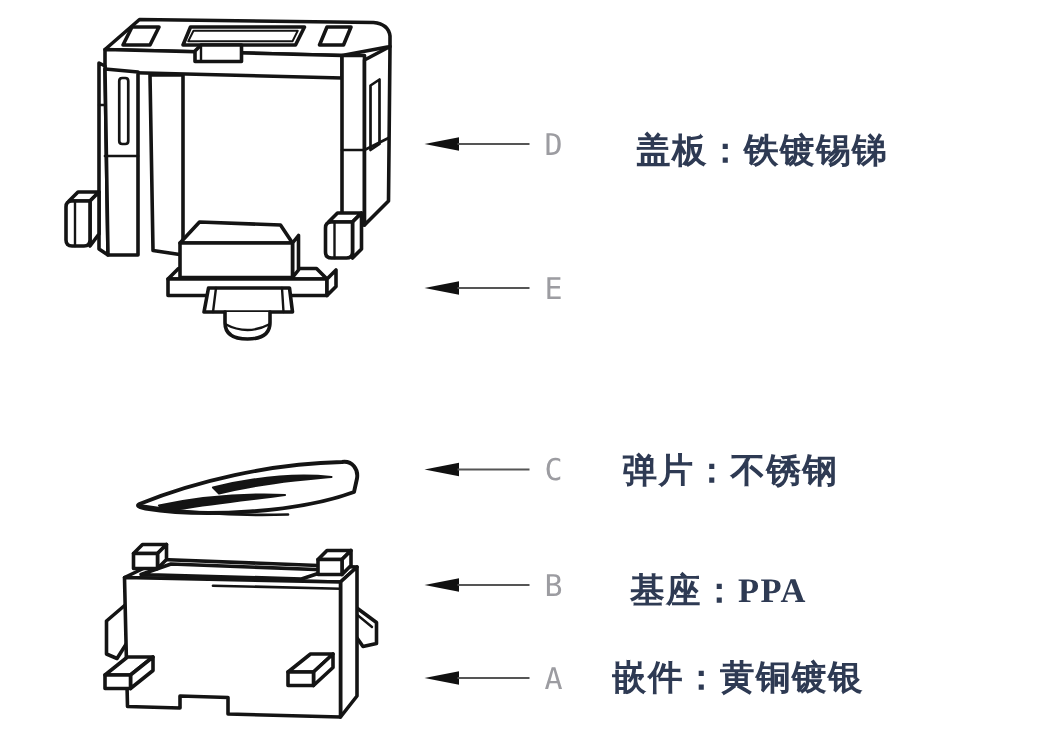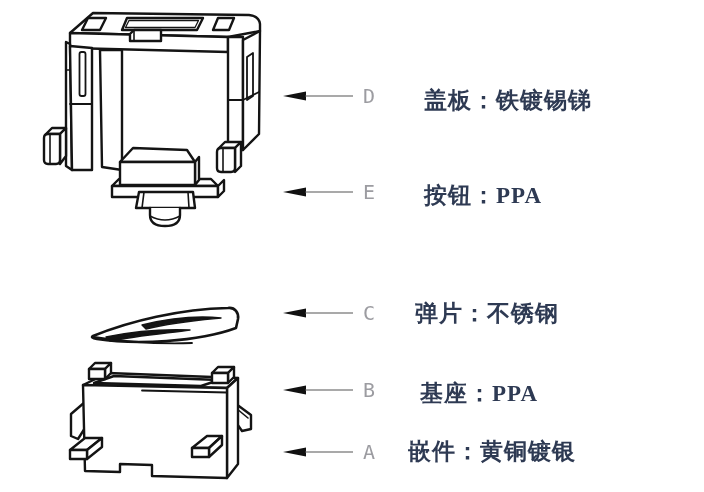--- a/index.html
+++ b/index.html
@@ -160,18 +160,17 @@
   </div>
   <div class="callout" style="top:441px">
     <svg class="arrow" width="72" height="14" viewBox="0 0 72 14">
       <polygon points="1,7 24,2.5 24,11.5" fill="#111"></polygon>
       <line x1="23" y1="7" x2="71" y2="7" stroke="#555" stroke-width="1.2"></line>
     </svg>
     <span class="letter">A</span>
   </div>
 
   <div class="label" style="top:84px">盖板：铁镀锡锑</div>
-  <div class="label" style="top:179px">按钮：PPA</div>
   <div class="label" style="top:377px;left:420px">基座：PPA</div>
   <div class="label" style="top:297px;left:415px">弹片：不锈钢</div>
   <div class="label" style="top:435px;left:408px">嵌件：黄铜镀银</div>
 
 </div>
 
 </body></html>

